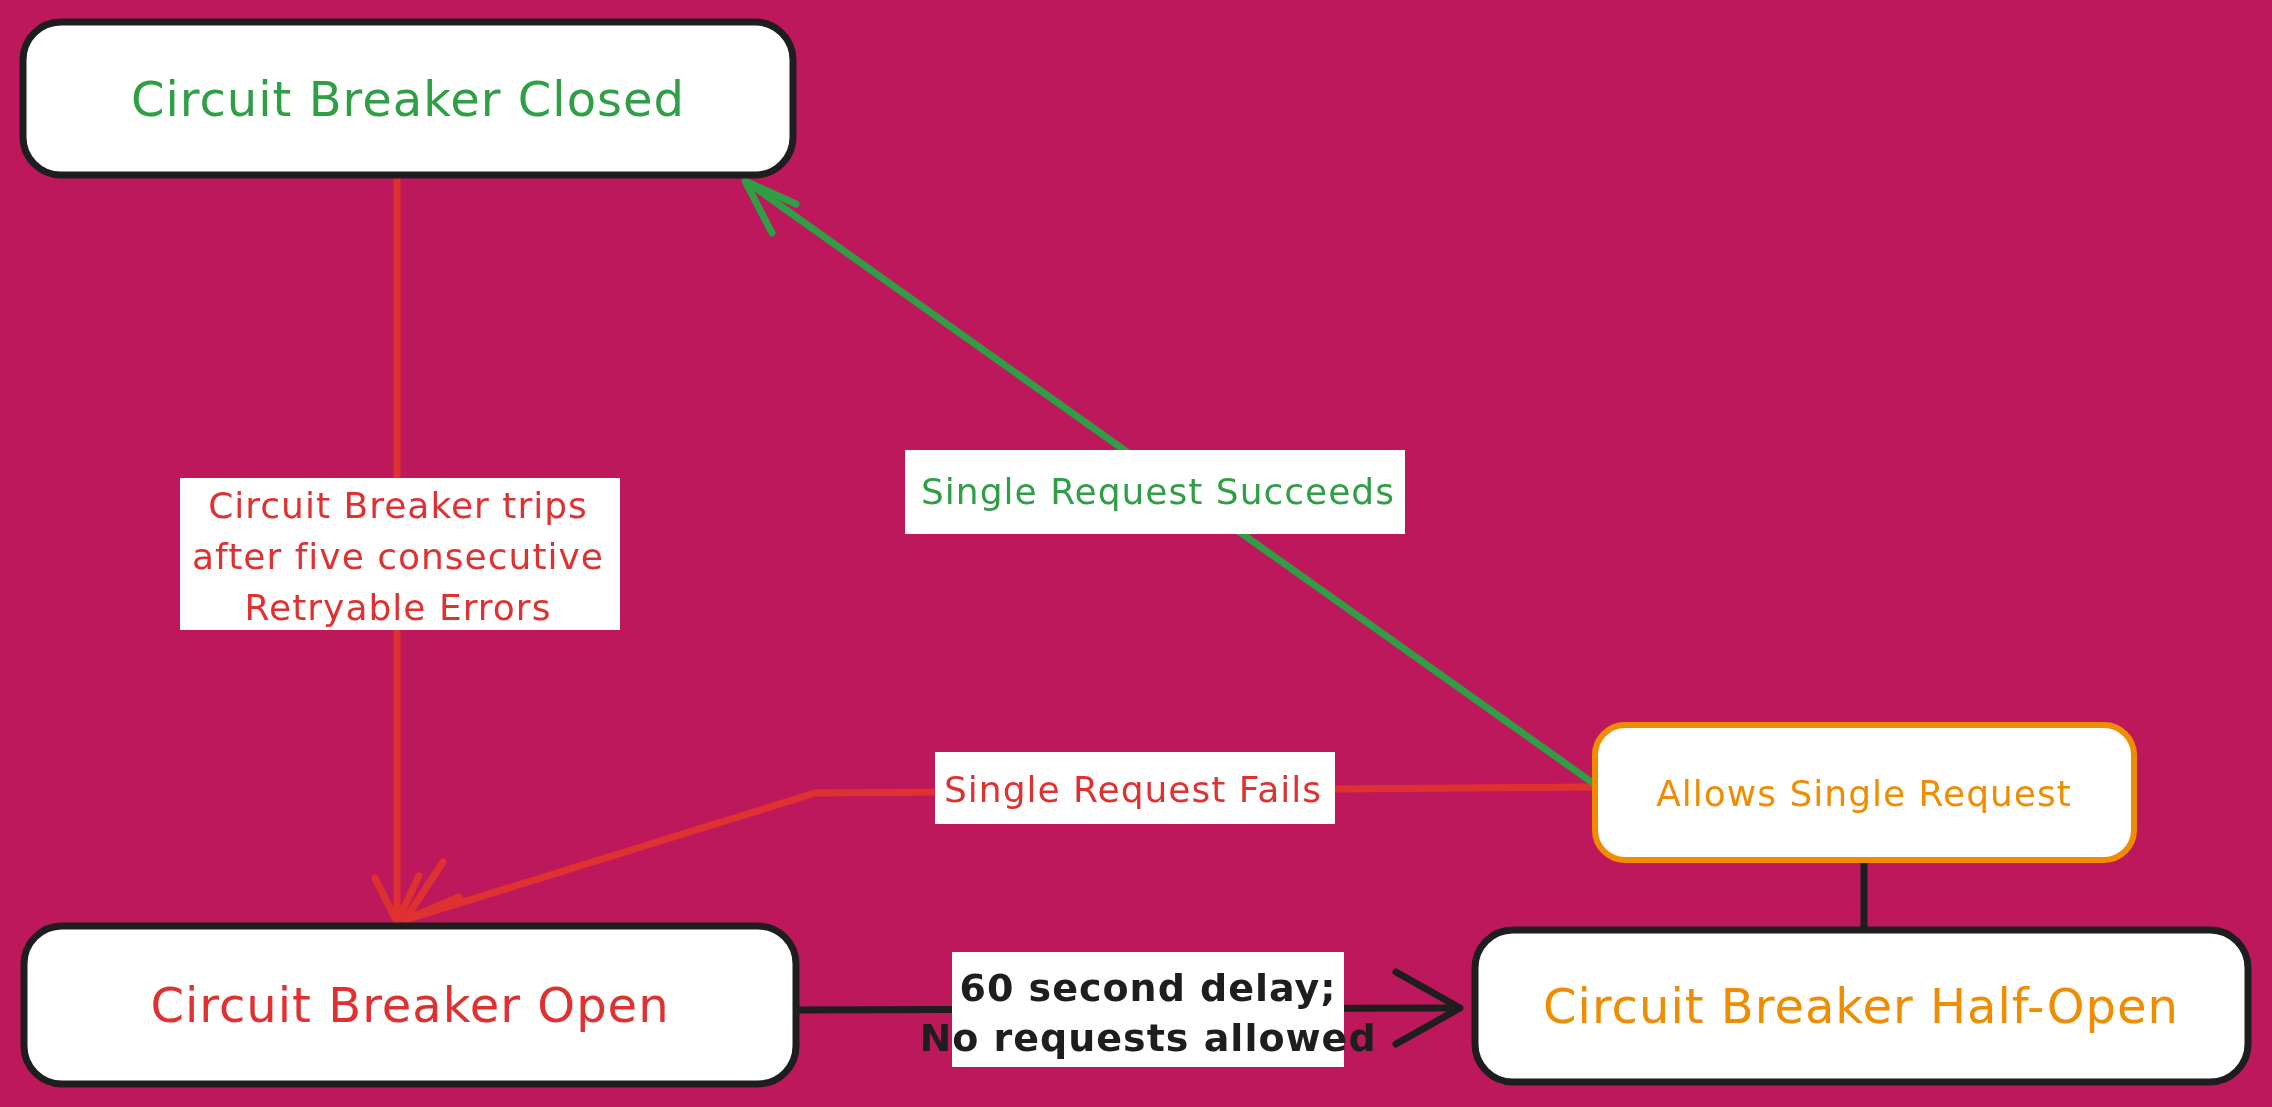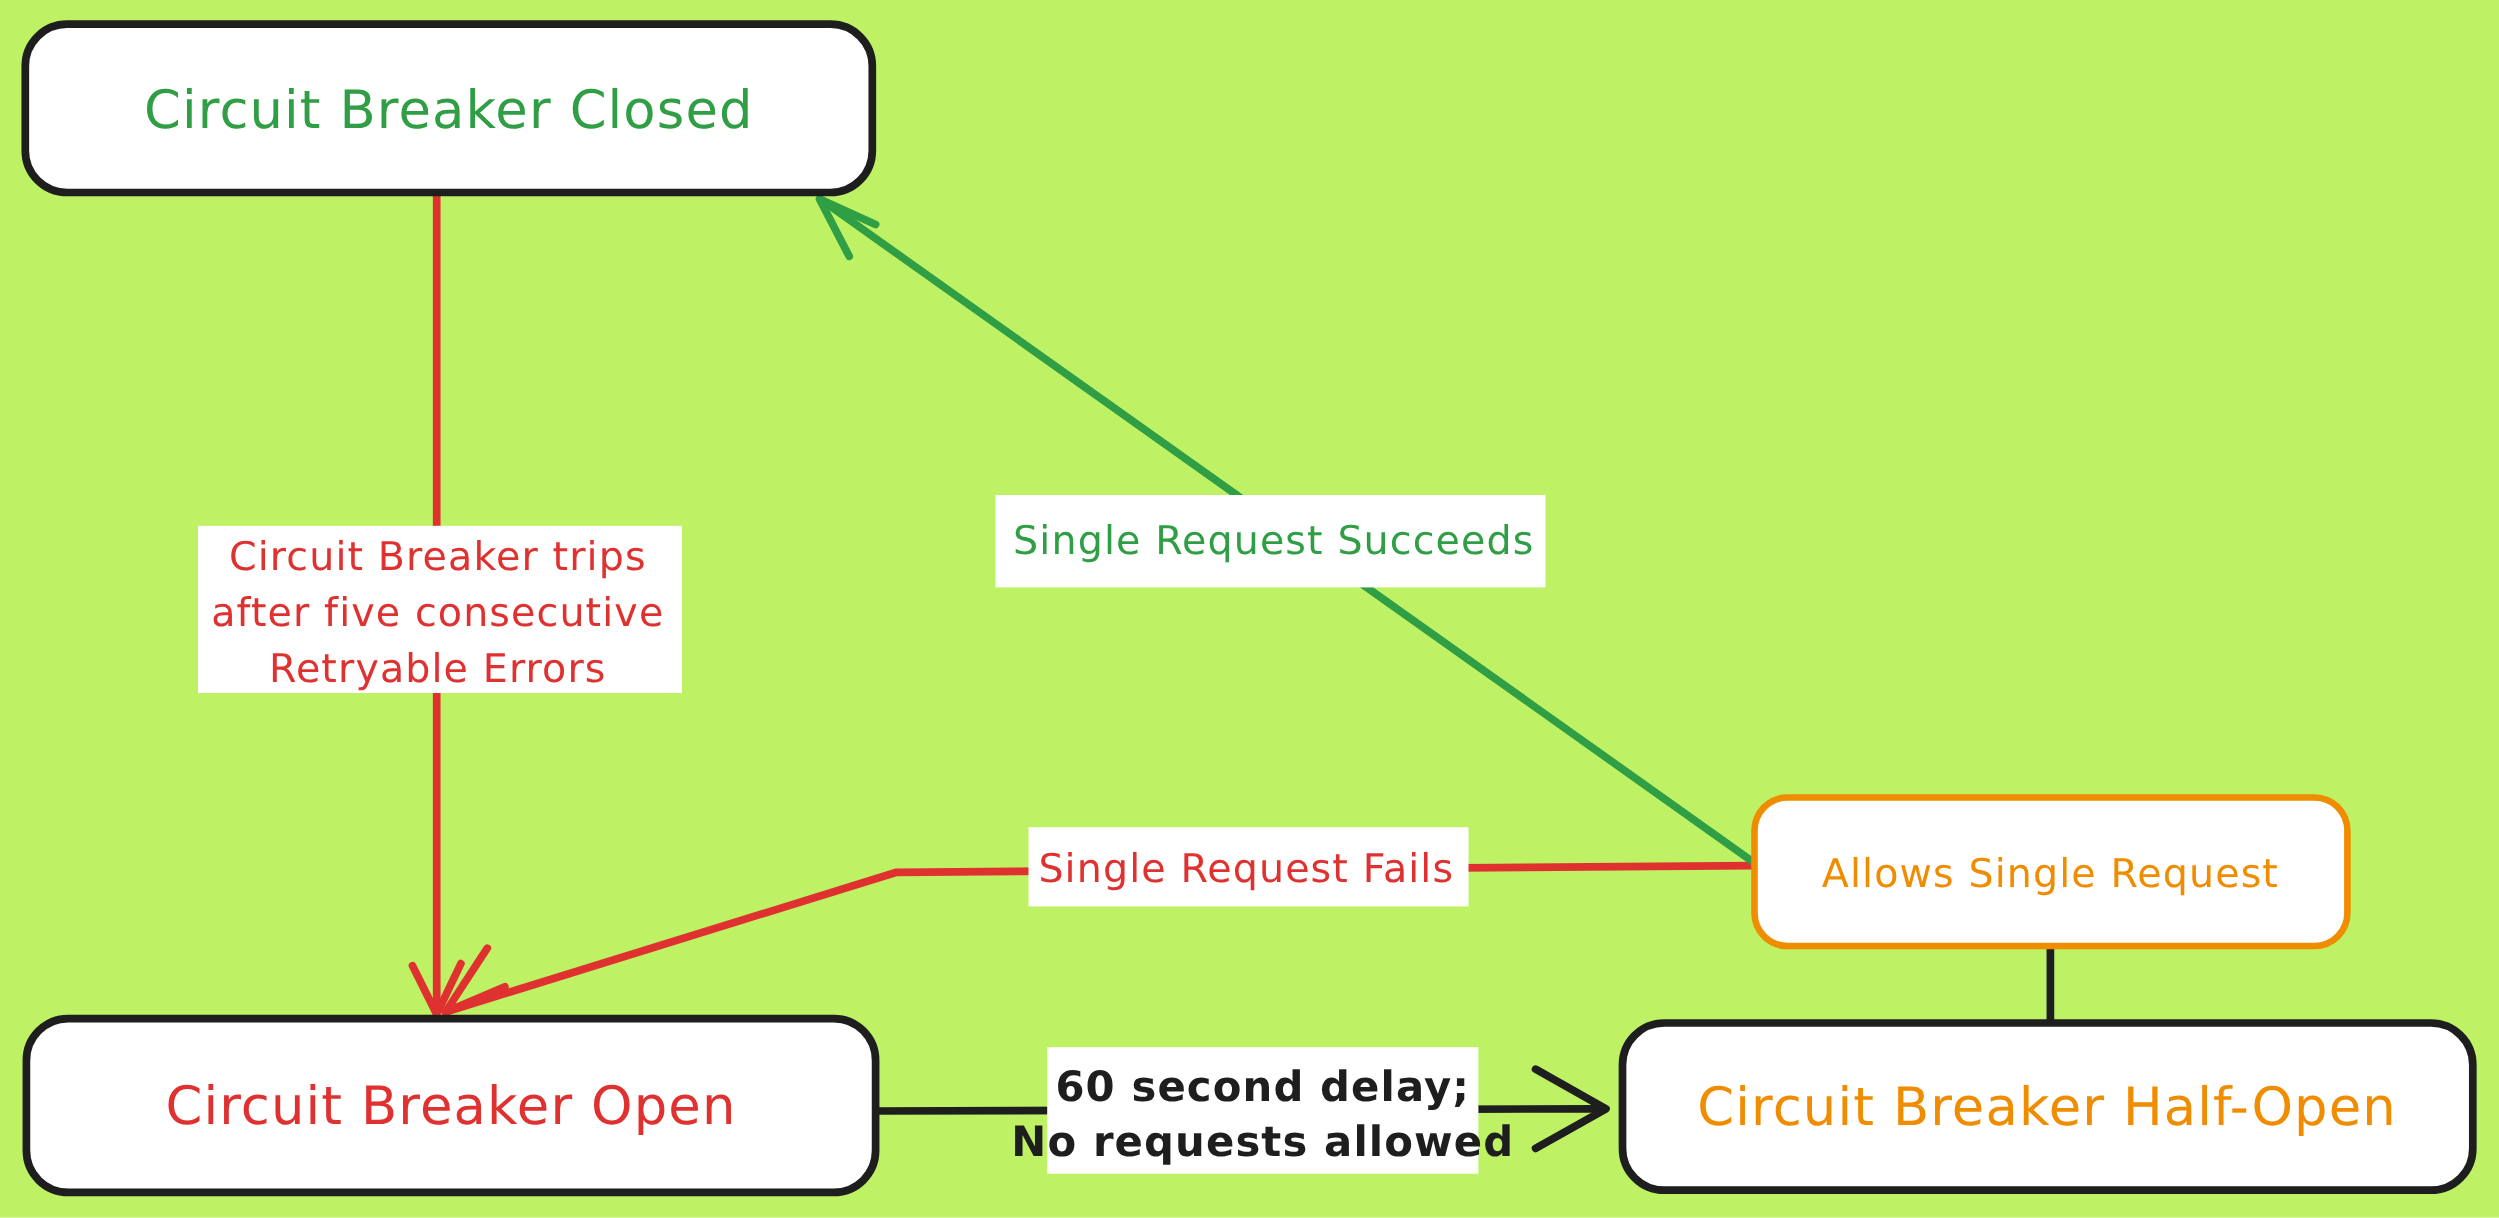--- a/index.html
+++ b/index.html
@@ -8,21 +8,21 @@
     background: #ffffff;
     width: 2272px;
     height: 1107px;
     overflow: hidden;
     font-family: "DejaVu Sans", sans-serif;
   }
   #canvas-wrap {
     position: relative;
     width: 2272px;
     height: 1107px;
-    background: #bef264;
+    background: #be185d;
   }
   svg { display: block; }
   .edge-line {
     fill: none;
     stroke-width: 7;
     stroke-linecap: round;
     stroke-linejoin: round;
   }
   .arrow-head {
     fill: none;

